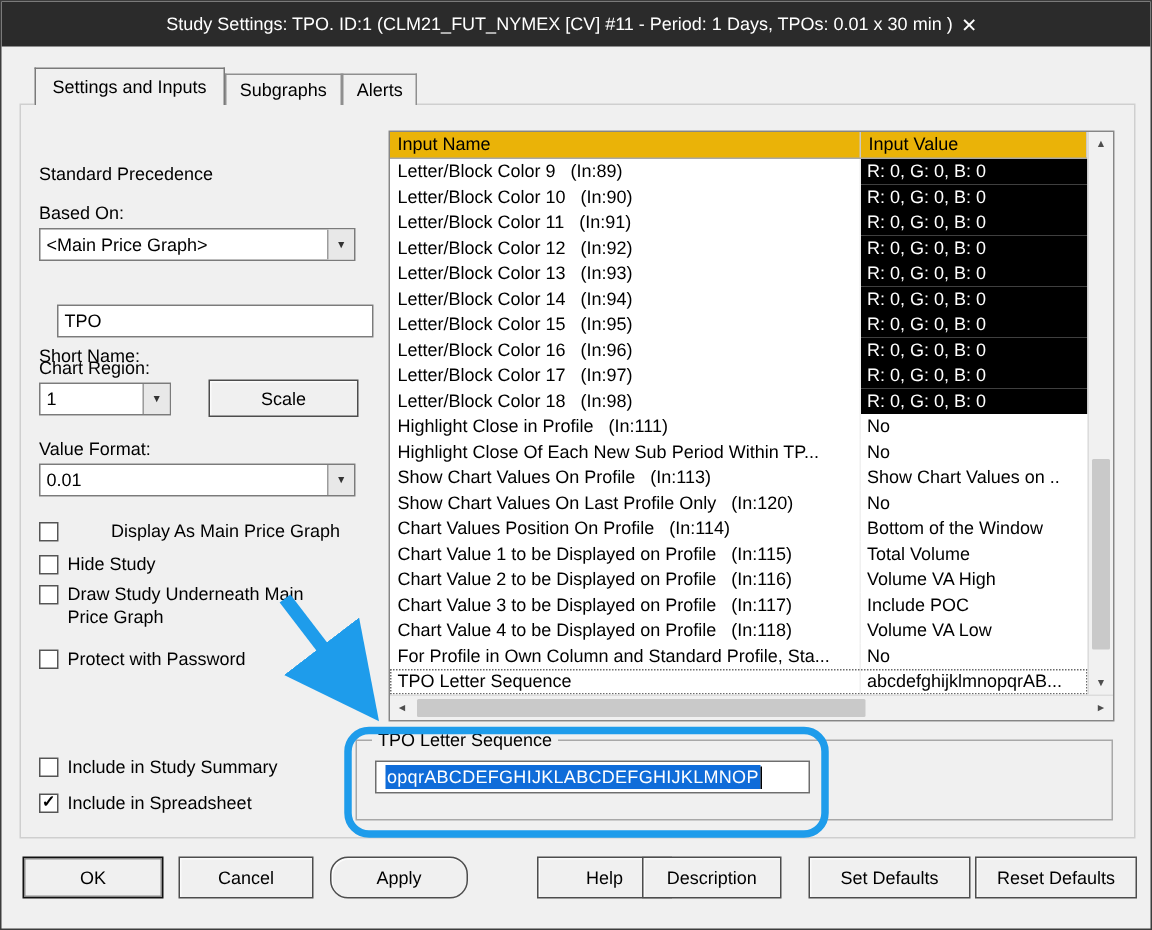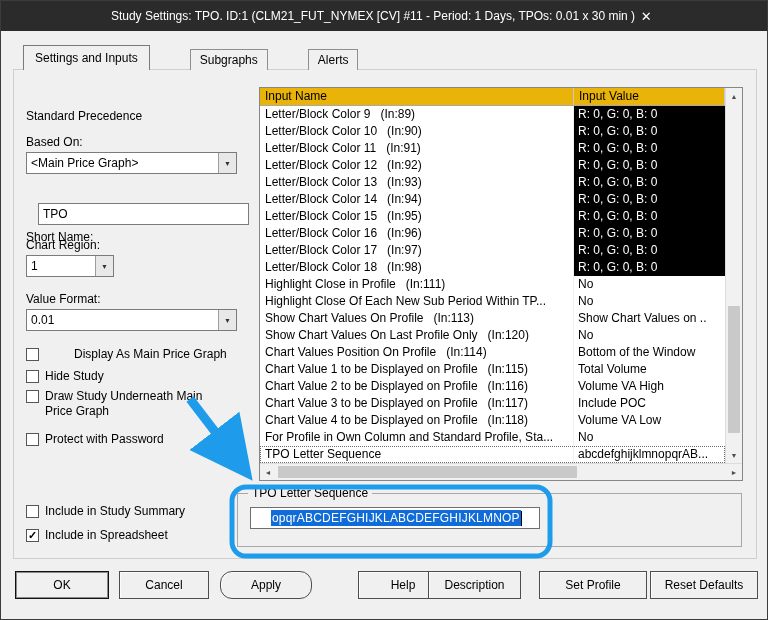--- a/index.html
+++ b/index.html
@@ -5,21 +5,21 @@
   html,body{margin:0;padding:0;background:#888;}
   .page{position:relative;width:768px;height:620px;background:#f0f0f0;
         font-family:"Liberation Sans",sans-serif;font-size:12px;color:#000;
         border:1px solid #3c3c3c;box-sizing:border-box;overflow:hidden;}
   
   .titlebar{position:absolute;left:0;top:0;width:100%;height:30px;background:#2b2b2b;color:#fff;
             display:flex;align-items:center;justify-content:center;box-sizing:border-box;
             padding:0 10px;font-size:12px;}
   .titlebar .close{width:22px;text-align:center;font-size:13px;cursor:default;}
   
-  .tabs{position:absolute;left:22px;top:44px;height:25px;display:flex;align-items:flex-end;z-index:3;gap:40px;}
+  .tabs{position:absolute;left:22px;top:44px;height:25px;display:flex;align-items:flex-end;z-index:3;}
   .tab{background:#f0f0f0;border:1px solid #8f8f8f;border-bottom:none;height:21px;line-height:21px;
        padding:0 9px;box-sizing:border-box;}
   .tab.active{height:25px;line-height:24px;padding:0 11px;position:relative;z-index:4;
               border-color:#7a7a7a;box-shadow:0 1px 0 #f0f0f0;}
   .frame{position:absolute;left:12px;top:68px;width:744px;height:490px;border:1px solid #cfcfcf;
          box-sizing:border-box;background:#f0f0f0;z-index:1;}
   
   .lbl{position:absolute;z-index:2;}
   .combo{position:absolute;z-index:2;height:22px;background:#fff;border:1px solid #7b7b7b;
          box-sizing:border-box;display:flex;}
@@ -60,21 +60,21 @@
   .sbtn{position:absolute;width:16px;height:16px;display:flex;align-items:center;justify-content:center;
         font-size:7px;color:#4e4e4e;background:#f1f1f1;}
   .vthumb{position:absolute;left:2px;width:12px;background:#c9c9c9;border-radius:1px;}
   .hthumb{position:absolute;top:2px;height:12px;background:#c9c9c9;border-radius:1px;}
   
   .gbox{position:absolute;left:236px;top:492px;width:505px;height:54px;border:1px solid #a8a8a8;
         box-sizing:border-box;z-index:2;}
   .gbox .legend{position:absolute;top:-8px;left:10px;background:#f0f0f0;padding:0 4px;line-height:14px;}
   .seqinput{position:absolute;left:12px;top:13px;width:290px;height:22px;background:#fff;
             border:1px solid #6e6e6e;box-sizing:border-box;display:flex;align-items:center;
-            padding-left:20px;overflow:hidden;white-space:nowrap;}
+            padding-left:6px;overflow:hidden;white-space:nowrap;}
   .seltext{background:#0f6cd9;color:#fff;padding:1px 1px;letter-spacing:0.2px;}
   .caret{display:inline-block;width:1px;height:15px;background:#000;}
   
   .overlay{position:absolute;left:0;top:0;width:768px;height:620px;z-index:10;pointer-events:none;}
 </style>
 </head>
 <body>
 
 <div class="page">
 
@@ -99,20 +99,21 @@
   </div>
 
   <div class="lbl" style="left:25px;top:185px;margin-top:44px;">Short Name:</div>
   <div class="tinput" style="left:25px;top:202px;width:211px;">TPO</div>
 
   <div class="lbl" style="left:25px;top:237px;">Chart Region:</div>
   <div class="combo" style="left:25px;top:254px;width:88px;">
     <span class="txt">1</span>
     <span class="arw">▼</span>
   </div>
+  <button class="btn abs" style="left:138px;top:252px;width:100px;height:25px;">Scale</button>
 
   <div class="lbl" style="left:25px;top:291px;">Value Format:</div>
   <div class="combo" style="left:25px;top:308px;width:211px;">
     <span class="txt">0.01</span>
     <span class="arw">▼</span>
   </div>
 
   <div class="cb" style="left:25px;top:346px;width:220px;gap:29px;">
     <span class="box"></span>
     <span class="cbl">Display As Main Price Graph</span>
@@ -248,21 +249,21 @@
       <span class="seltext">opqrABCDEFGHIJKLABCDEFGHIJKLMNOP</span>
         <span class="caret"></span>
     </div>
   </div>
 
   <button class="btn abs default" style="left:14px;top:570px;width:94px;height:28px;">OK</button>
   <button class="btn abs" style="left:118px;top:570px;width:90px;height:28px;">Cancel</button>
   <button class="btn abs" style="left:219px;top:570px;width:92px;height:28px;border-radius:12px;">Apply</button>
   <button class="btn abs" style="left:329px;top:570px;width:90px;height:28px;margin-left:28px;">Help</button>
   <button class="btn abs" style="left:427px;top:570px;width:93px;height:28px;">Description</button>
-  <button class="btn abs" style="left:538px;top:570px;width:108px;height:28px;">Set Profile</button>
+  <button class="btn abs" style="left:538px;top:570px;width:108px;height:28px;">Set Defaults</button>
   <button class="btn abs" style="left:649px;top:570px;width:108px;height:28px;">Reset Defaults</button>
 
   <svg class="overlay" viewBox="0 0 768 620">
     <defs>
       <marker id="ah" markerWidth="7" markerHeight="7" refX="4.5" refY="3.5" orient="auto">
         <path d="M0,0 L7,3.5 L0,7 Z" fill="#1e9ceb"></path>
       </marker>
     </defs>
     <line x1="189" y1="398" x2="238" y2="462" stroke-width="9" marker-end="url(#ah)" stroke="#1e9ceb"></line>
     <rect x="231" y="486" width="318" height="69" rx="14" fill="none" stroke-width="5" stroke="#1e9ceb"></rect>

